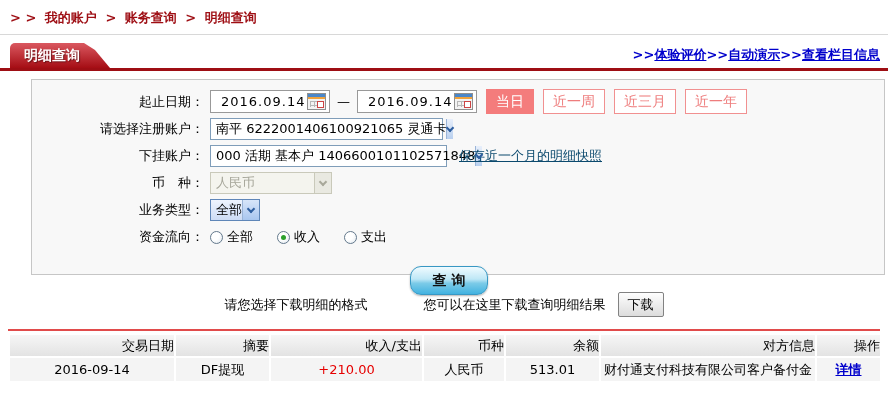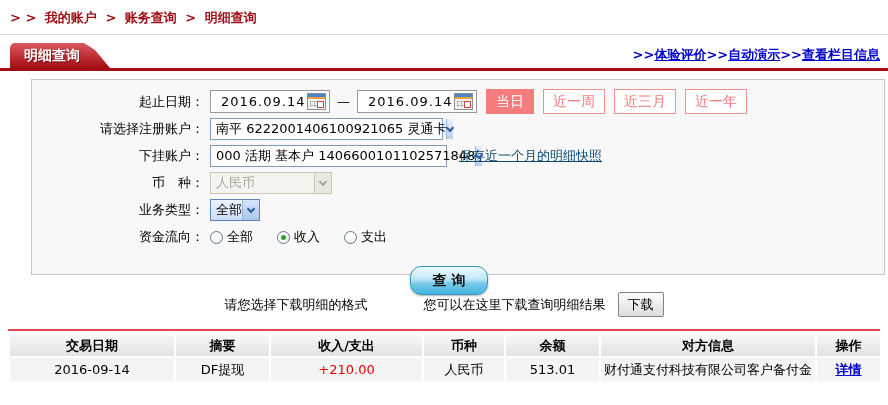--- a/index.html
+++ b/index.html
@@ -74,21 +74,21 @@
   
   .dl-row { margin-top:17px; display:flex; align-items:center; justify-content:center; }
   .dl-row .sel { margin-left:5px; }
   .dl-label2 { margin-left:56px; }
   .dl-btn { margin-left:12px; width:46px; height:25px; border:1px solid #828282; border-radius:2px; cursor:pointer;
             background:linear-gradient(#fefefe,#dcdcdc); font-family:inherit; font-size:13px; }
 
   
   .red-line { margin:12px 8px 0; height:2px; background:#e14b4b; }
   table.results { width:872px; margin:2px 8px 0; border-collapse:separate; border-spacing:2px; table-layout:fixed; font-size:13px; }
-  table.results th { background:linear-gradient(#f6f6f6,#e3e3e3); font-weight:bold; height:21px; text-align:center; overflow:hidden; white-space:nowrap; }
+  table.results th { background:linear-gradient(#f6f6f6,#e3e3e3); font-weight:normal; height:21px; text-align:right; overflow:hidden; white-space:nowrap; }
   table.results td { background:#f4f4f4; height:23px; text-align:center; overflow:hidden; white-space:nowrap; }
   td.amount { color:#e60000; }
   a.detail { color:#0000cc; text-decoration:underline; font-weight:bold; }
 </style>
 </head>
 <body>
 
 <div class="breadcrumb">
   <span>&gt; &gt;</span>
   <span>我的账户</span>

